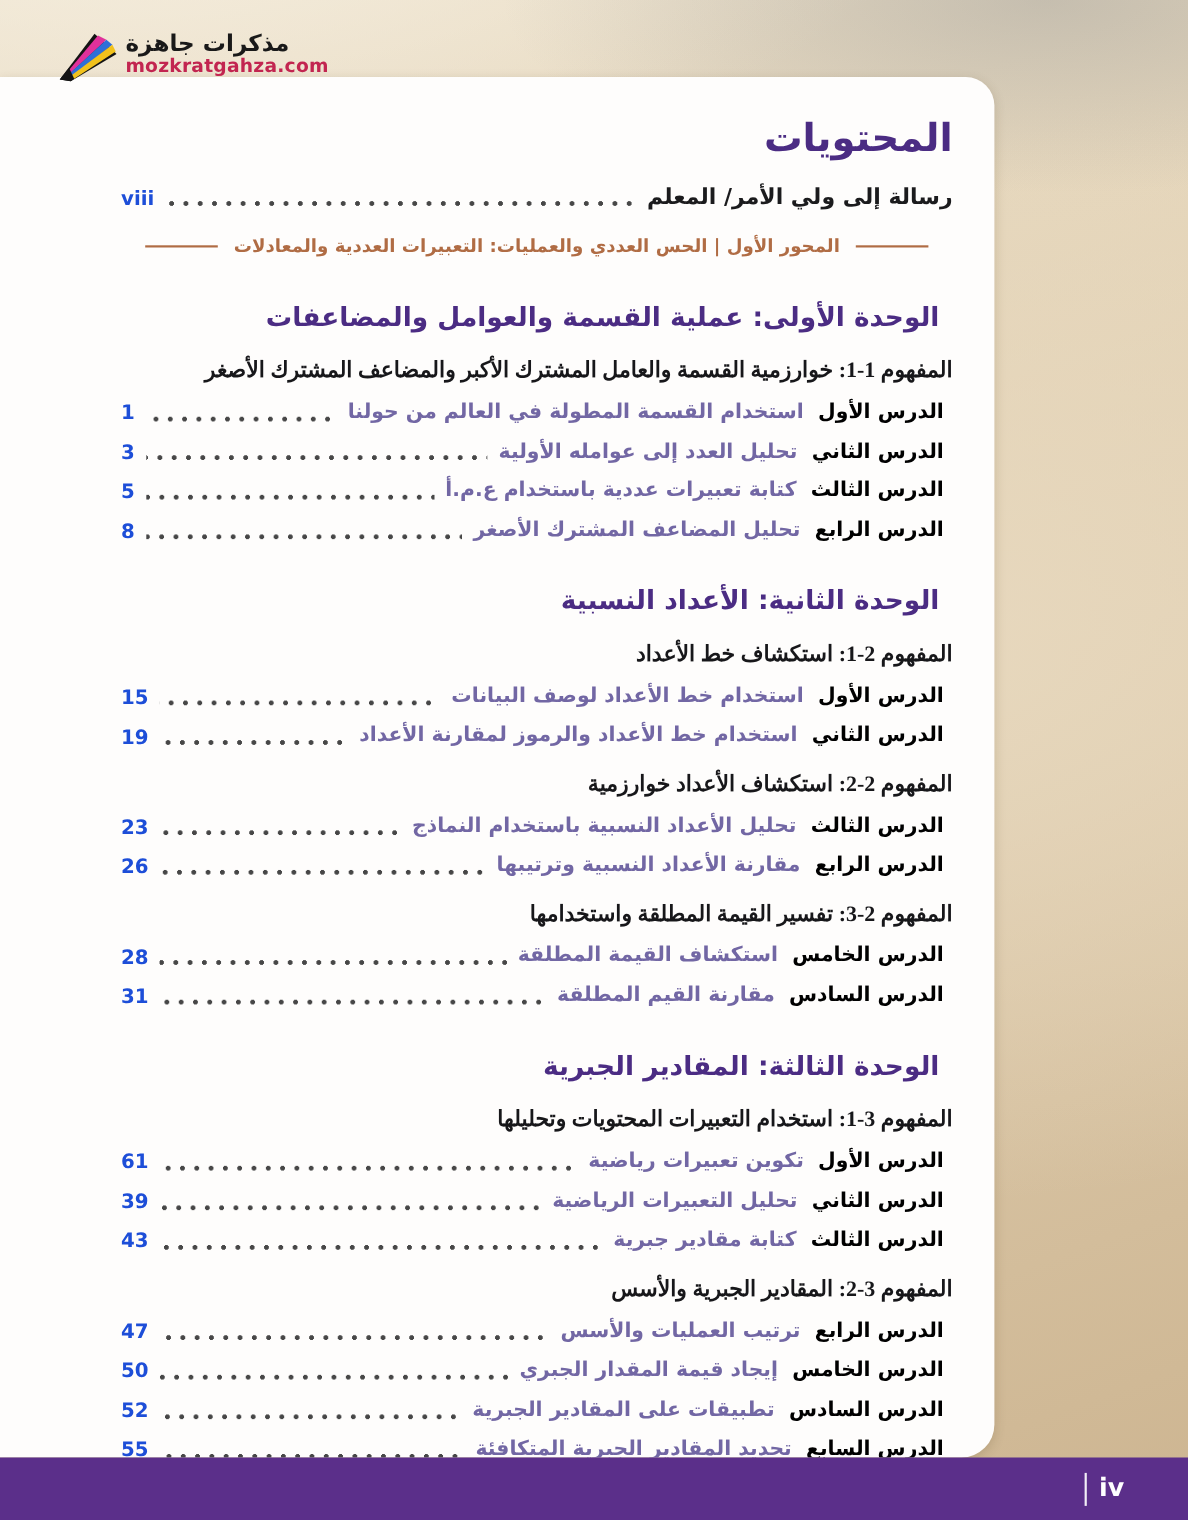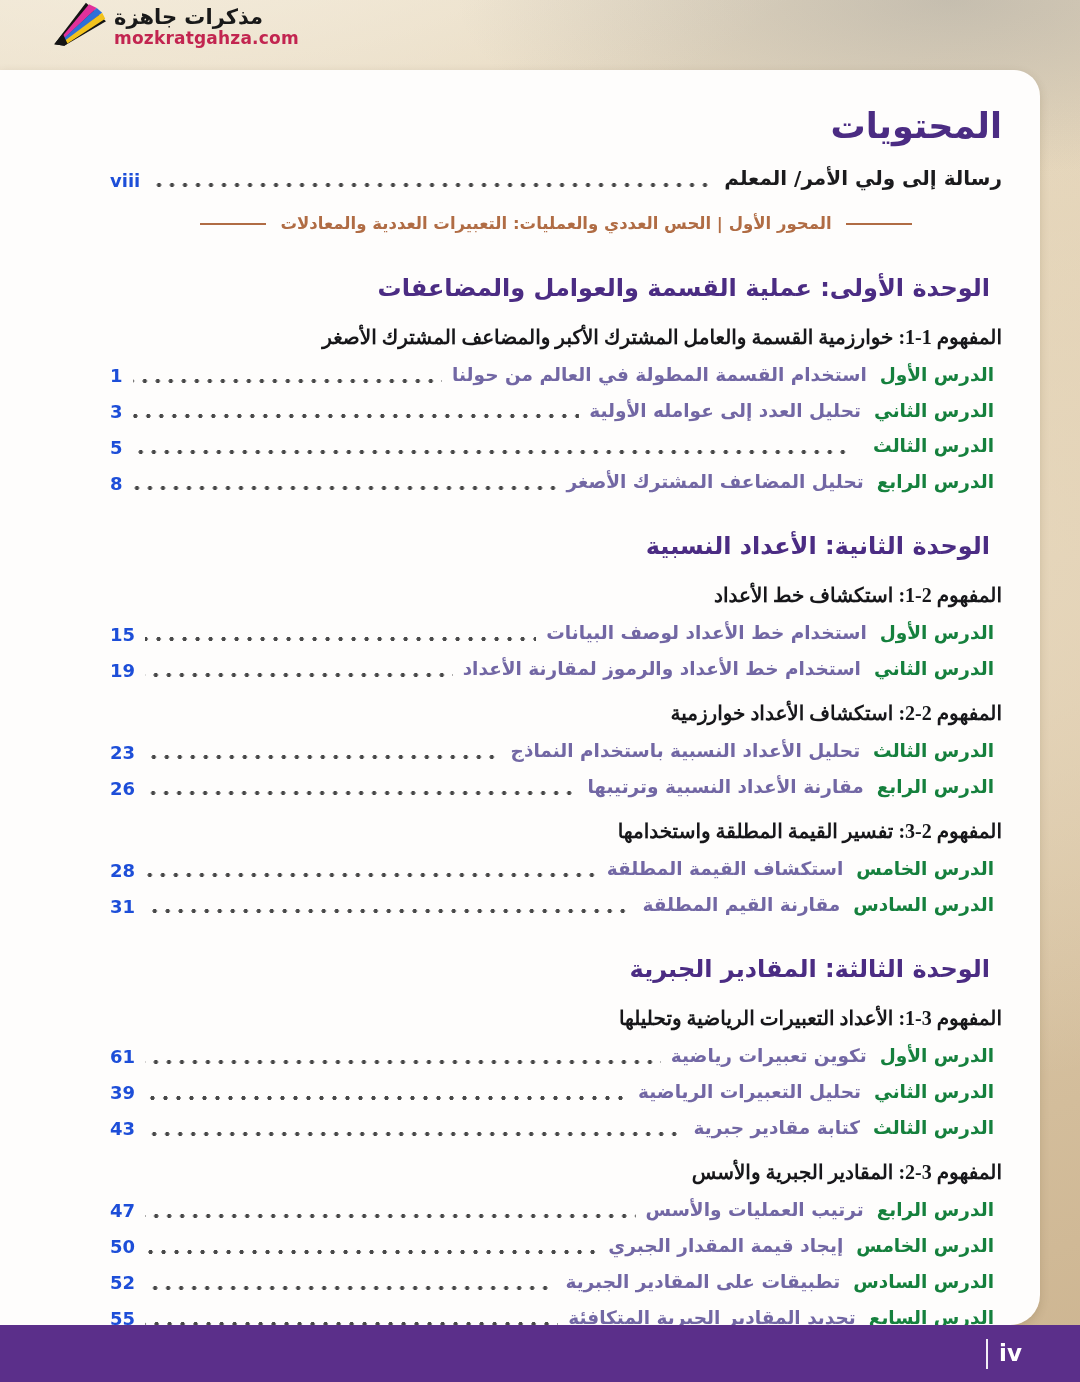--- a/index.html
+++ b/index.html
@@ -7,28 +7,28 @@
     width:1080px;height:1382px;position:relative;overflow:hidden;
     font-family:"DejaVu Sans",sans-serif;
     background:
       radial-gradient(900px 320px at 88% 0%, rgba(110,118,128,.28), transparent 55%),
       radial-gradient(1200px 480px at 12% -8%, #f6efe0 0%, transparent 60%),
       radial-gradient(1500px 720px at 68% 42%, #e8d9bf 0%, transparent 72%),
       linear-gradient(160deg,#ece1cc 0%,#e3d3b7 38%,#d9c5a5 68%,#cdb591 100%);
   }
 
   
-  .logo{position:absolute;top:0;left:52px;display:flex;align-items:center;z-index:5;}
+  .logo{position:absolute;top:28px;left:52px;display:flex;align-items:flex-start;z-index:5;}
   .logo .txt{margin-left:8px;display:flex;flex-direction:column;line-height:1.1;}
   .logo .ar{font-size:21px;font-weight:bold;color:#191919;}
   .logo .url{font-size:17px;font-weight:bold;color:#c22550;letter-spacing:.2px;}
 
   
   .card{
-    position:absolute;top:70px;left:0;width:1040px;bottom:57px;
+    position:absolute;top:70px;left:0;width:904px;bottom:57px;
     background:#fefdfc;border-radius:0 26px 30px 0;
     box-shadow:0 3px 10px rgba(80,60,30,.18);
     overflow:hidden;
   }
   .toc{direction:rtl;padding:30px 38px 0 110px;}
 
   h1.contents-title{
     margin:6px 0 18px;font-size:35px;font-weight:bold;color:#4b2c83;text-align:right;
   }
 
@@ -47,21 +47,21 @@
   
   .strand{display:flex;direction:rtl;align-items:center;justify-content:center;margin:20px 0 8px;}
   .strand .rule{width:66px;height:2px;background:#b06c44;flex:0 0 auto;}
   .strand-text{font-size:16.5px;font-weight:bold;color:#b06c44;margin:0 14px;line-height:1.5;}
 
   
   .unit-title{margin:34px 12px 0;font-size:24px;font-weight:bold;color:#4b2c83;line-height:1.45;}
   .concept-title{margin:16px 0 0;font-size:20px;font-weight:bold;color:#17171a;line-height:1.5;font-family:Liberation Serif, serif;}
   .c-num{font-weight:bold;}
   .lesson-row{padding-right:8px;}
-  .l-label{font-size:18.5px;font-weight:bold;color:#15803d;margin-left:13px;line-height:1.35;text-align:right;}
+  .l-label{font-size:18.5px;font-weight:bold;color:#000000;margin-left:13px;line-height:1.35;text-align:right;}
   .l-title{font-size:18.5px;font-weight:bold;color:#7267a4;line-height:1.35;}
 
   
   .footer{
     position:absolute;left:0;right:0;bottom:0;height:57px;background:#5b2f8a;
     display:flex;align-items:center;justify-content:flex-end;padding-right:58px;gap:11px;z-index:4;
   }
   .footer .bar{width:2.5px;height:30px;background:rgba(255,255,255,.92);}
   .footer .pg{color:#ffffff;font-size:23px;font-weight:bold;line-height:1;}
 </style>
@@ -112,20 +112,21 @@
             <span class="pagenum">1</span>
           </div>
           <div class="row lesson-row">
             <span class="l-label">الدرس الثاني</span>
             <span class="l-title">تحليل العدد إلى عوامله الأولية</span>
             <span class="leader"></span>
             <span class="pagenum">3</span>
           </div>
           <div class="row lesson-row">
             <span class="l-label">الدرس الثالث</span>
+            <span class="l-title">كتابة تعبيرات عددية باستخدام ع.م.أ</span>
             <span class="leader"></span>
             <span class="pagenum">5</span>
           </div>
           <div class="row lesson-row">
             <span class="l-label">الدرس الرابع</span>
             <span class="l-title">تحليل المضاعف المشترك الأصغر</span>
             <span class="leader"></span>
             <span class="pagenum">8</span>
           </div>
         </section>
@@ -166,21 +167,21 @@
           </div>
           <div class="row lesson-row">
             <span class="l-label">الدرس السادس</span>
             <span class="l-title">مقارنة القيم المطلقة</span>
             <span class="leader"></span>
             <span class="pagenum">31</span>
           </div>
         </section>
         <section class="unit">
           <h2 class="unit-title">الوحدة الثالثة: المقادير الجبرية</h2>
-          <h3 class="concept-title"><span class="c-prefix">المفهوم</span> <span class="c-num" dir="ltr">1-3</span><span class="c-sep">: </span><span class="c-rest">الأعداد التعبيرات الرياضية وتحليلها</span></h3>
+          <h3 class="concept-title"><span class="c-prefix">المفهوم</span> <span class="c-num" dir="ltr">1-3</span><span class="c-sep">: </span><span class="c-rest">استخدام التعبيرات المحتويات وتحليلها</span></h3>
           <div class="row lesson-row">
             <span class="l-label">الدرس الأول</span>
             <span class="l-title">تكوين تعبيرات رياضية</span>
             <span class="leader"></span>
             <span class="pagenum">61</span>
           </div>
           <div class="row lesson-row">
             <span class="l-label">الدرس الثاني</span>
             <span class="l-title">تحليل التعبيرات الرياضية</span>
             <span class="leader"></span>

